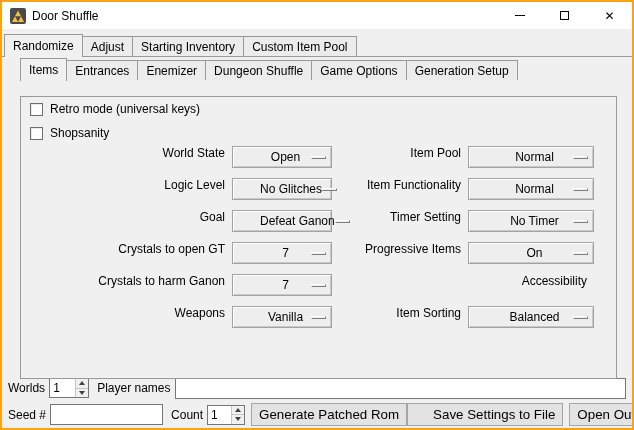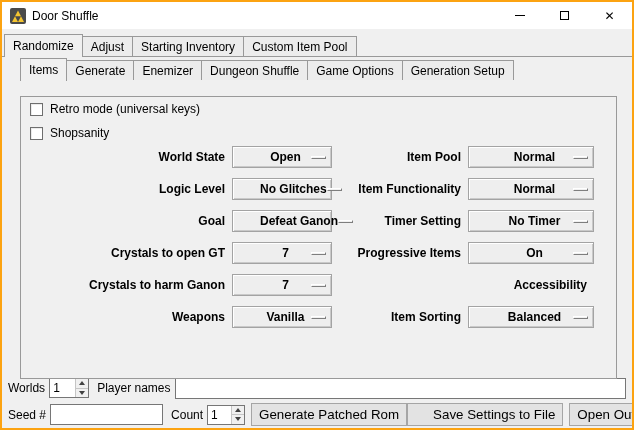--- a/index.html
+++ b/index.html
@@ -43,21 +43,21 @@
   
   .check-row { position:absolute; left:9px; display:flex; align-items:center; height:16px; }
   .checkbox { width:13px; height:13px; background:#fff; border:1px solid #6e6e6e;
               box-shadow:inset 1px 1px 0 rgba(0,0,0,0.08); flex-shrink:0; }
   .check-label { margin-left:7px; white-space:nowrap; }
 
   
   .dd-col { position:absolute; top:49px; display:flex; flex-direction:column; gap:10px; }
   .col-left  { left:9px;   width:302px; }
   .col-right { left:319px; width:254px; }
-  .dd-row { display:flex; align-items:center; height:22px;font-weight:bold; }
+  .dd-row { display:flex; align-items:flex-start; height:22px; }
   .dd-label { flex:1; text-align:right; padding-right:7px; white-space:nowrap; }
   .dropdown {
     width:100px; height:22px; display:flex; align-items:center; flex-shrink:0;
     background:#eeeeee; border:1px solid #a3a3a3;
     box-shadow:inset 1px 1px 0 #ffffff, inset -1px -1px 0 #c9c9c9;
     padding-left:27px;
   }
   .col-right .dropdown { width:126px; }
   .dd-value { flex:1; text-align:center; white-space:nowrap; }
   .dd-indicator {
@@ -122,21 +122,21 @@
   <div class="hline"></div>
   <div class="tabs outer-tabs">
     <div class="tab selected">Randomize</div>
     <div class="tab">Adjust</div>
     <div class="tab">Starting Inventory</div>
     <div class="tab">Custom Item Pool</div>
   </div>
 
   <div class="tabs inner-tabs">
     <div class="tab selected">Items</div>
-    <div class="tab">Generate</div>
+    <div class="tab">Entrances</div>
     <div class="tab">Enemizer</div>
     <div class="tab">Dungeon Shuffle</div>
     <div class="tab">Game Options</div>
     <div class="tab">Generation Setup</div>
   </div>
 
   <div class="pane">
 
     <div class="check-row" style="top:4px;">
       <span class="checkbox"></span>

